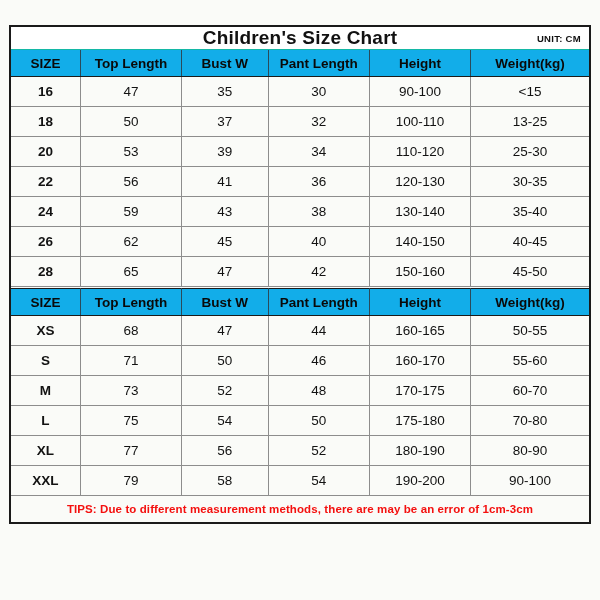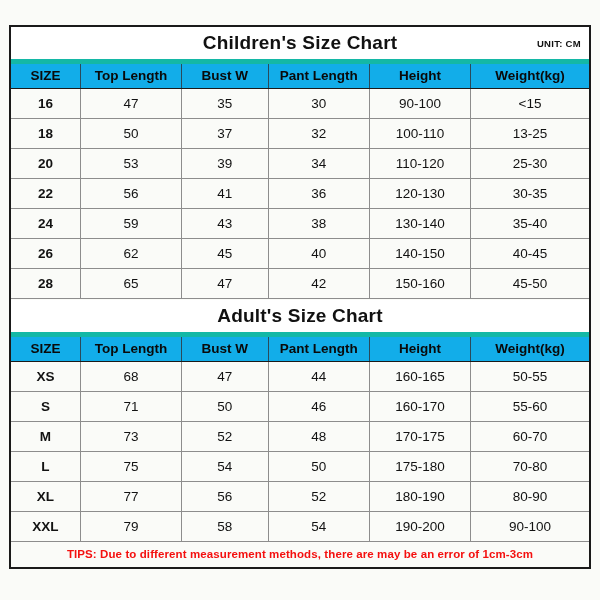--- a/index.html
+++ b/index.html
@@ -44,23 +44,23 @@
     height: 30px;
     padding: 0 2px;
     box-sizing: border-box;
     background: #fafbf8;
   }
   
   tr.title-row td {
     border-left: none;
     border-right: none;
     border-top: none;
-    border-bottom: 5px solid #14b8a6;
+    border-bottom: 1px solid #14b8a6;
     background: #ffffff;
-    height: 34px;
+    height: 22px;
     position: relative;
   }
   .title-text {
     font-size: 19px;
     font-weight: bold;
     color: #111111;
     letter-spacing: 0.2px;
     display: block;
     text-align: center;
   }
@@ -219,25 +219,20 @@
           <td>47</td>
           <td>42</td>
           <td>150-160</td>
           <td>45-50</td>
         </tr>
 
         <tr class="spacer-row">
           <td colspan="6"></td>
         </tr>
 
-        <tr class="title-row">
-          <td colspan="6">
-            <span class="title-text">Adult's Size Chart</span>
-          </td>
-        </tr>
 
         <tr class="head-row">
           <td>SIZE</td>
           <td>Top Length</td>
           <td>Bust W</td>
           <td>Pant Length</td>
           <td>Height</td>
           <td>Weight(kg)</td>
         </tr>
 

